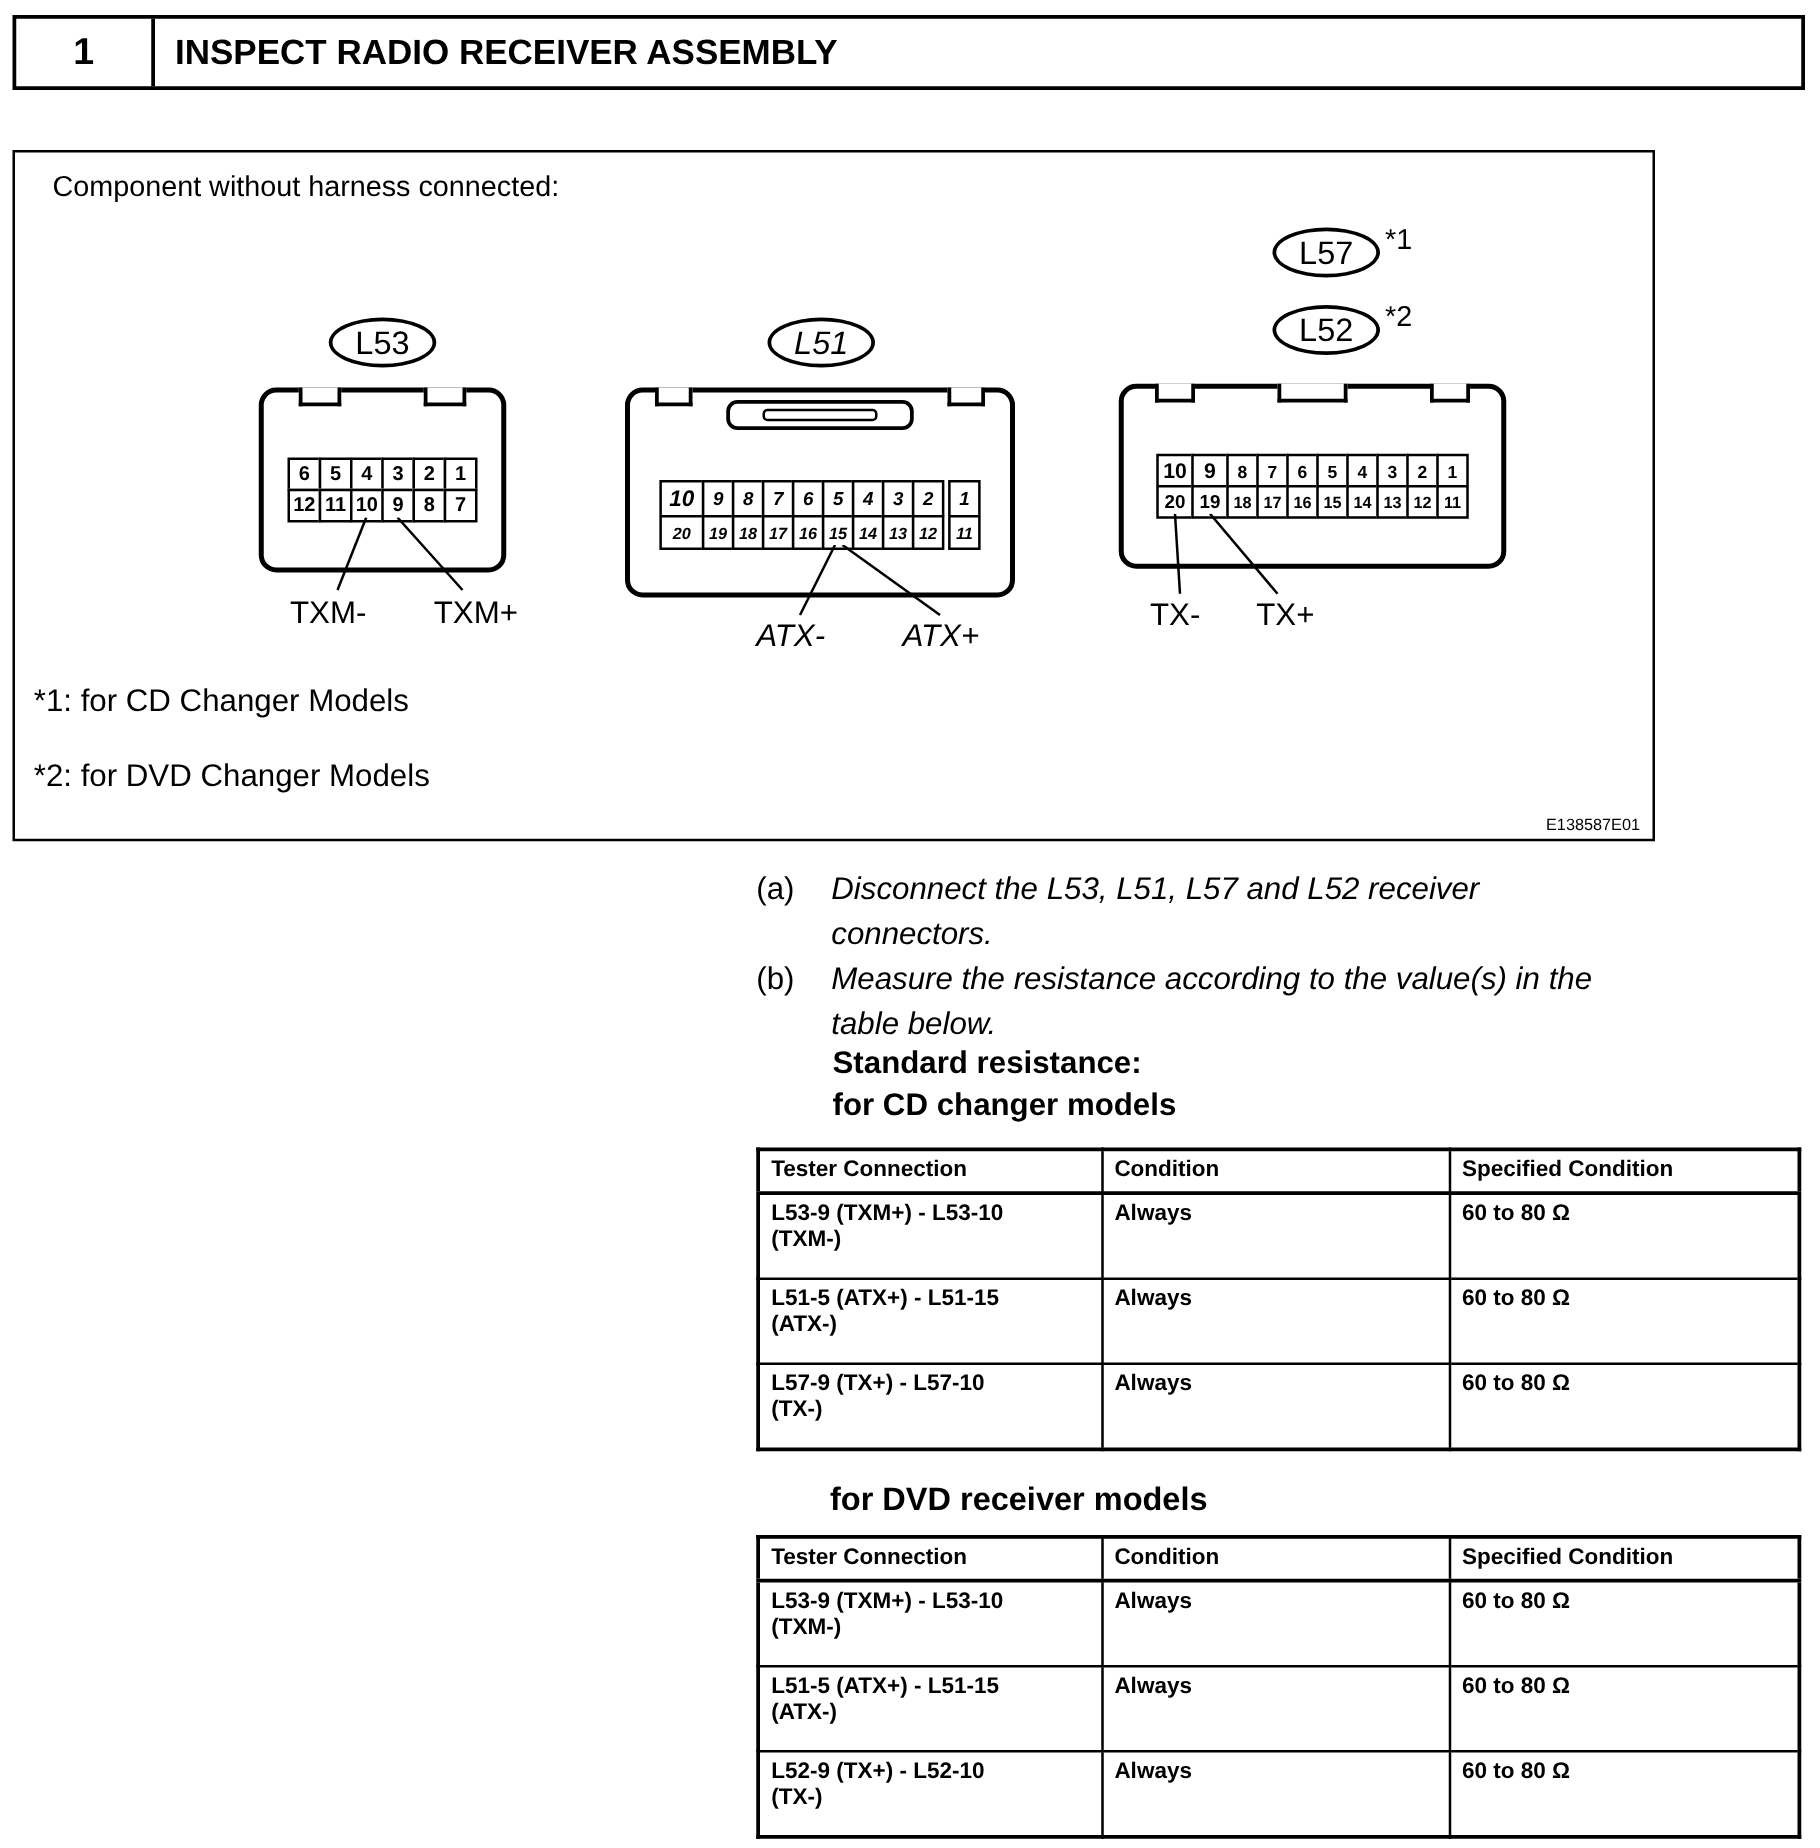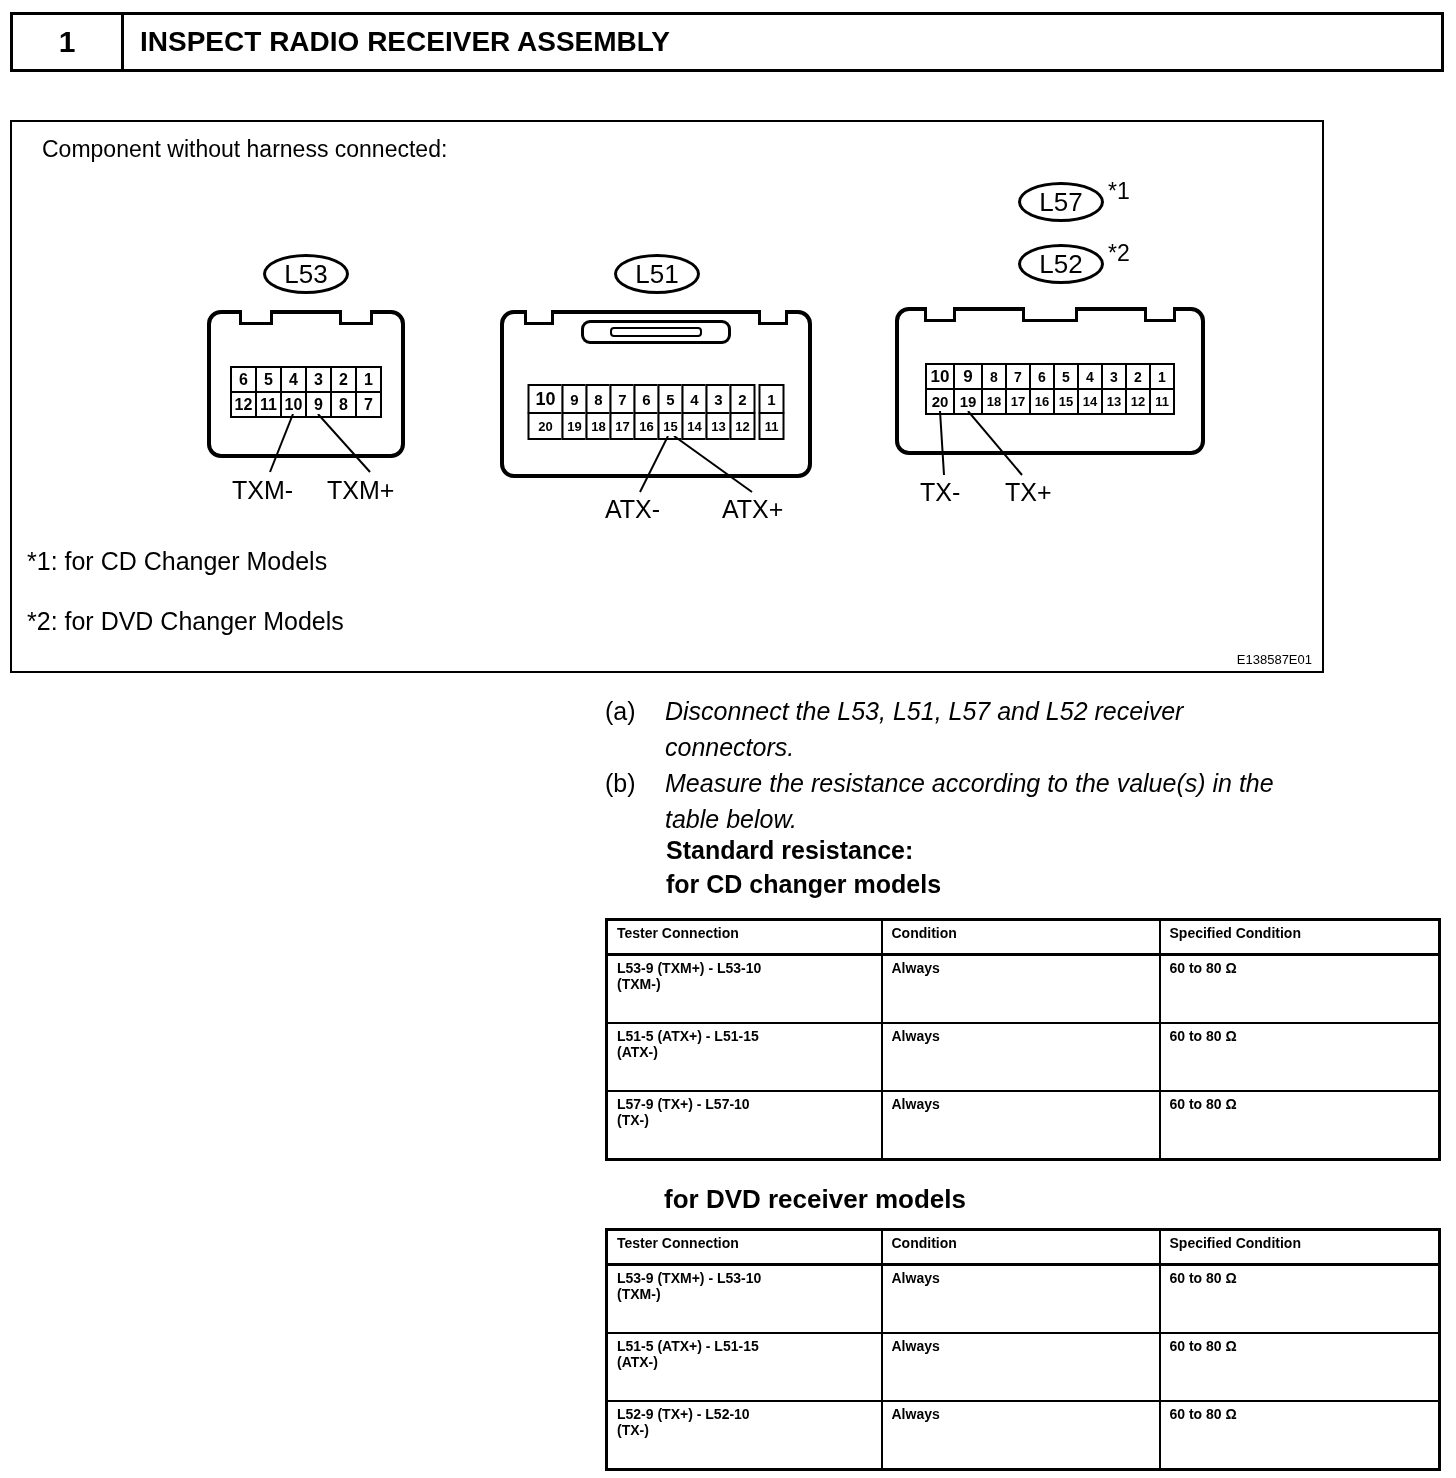--- a/index.html
+++ b/index.html
@@ -16,21 +16,21 @@
   
   .figure{position:absolute;left:10px;top:120px;width:1314px;height:553px;
           border:2px solid #000;box-sizing:border-box;}
   .caption{position:absolute;left:30px;top:12px;font-size:23px;line-height:31px;}
   .fig-note{position:absolute;left:15px;font-size:25px;}
   .fig-code{position:absolute;right:10px;bottom:4px;font-size:13px;}
 
   
   .conn{position:absolute;}
   .conn-l53{left:195px;top:130px;width:210px;height:262px;}
-  .conn-l51{left:488px;top:130px;width:320px;height:262px;}
+  .conn-l51{left:488px;top:130px;width:320px;height:262px;font-style:italic;}
   .conn-l52{left:878px;top:60px;width:340px;height:334px;}
 
   .oval{width:86px;height:40px;border:3px solid #000;border-radius:50%;
         display:flex;align-items:center;justify-content:center;font-size:26px;box-sizing:border-box;background:#fff;}
   .conn-l53 > .oval{position:absolute;left:56px;top:2px;}
   .conn-l51 > .oval{position:absolute;left:114px;top:2px;}
   .oval-wrap{position:absolute;display:flex;align-items:flex-start;}
   .oval-note{font-size:23px;margin-left:4px;margin-top:-4px;}
 
   .shell{position:absolute;border:4px solid #000;border-radius:14px;background:#fff;box-sizing:border-box;}
@@ -73,21 +73,21 @@
   .step{position:absolute;display:flex;font-size:25px;line-height:36px;}
   .step-marker{width:60px;flex:none;}
   .step-text{white-space:pre-line;font-style:italic;}
   .bold-line{position:absolute;font-size:25px;font-weight:bold;}
   .bold-line.lg{font-size:26px;}
 
   
   .spec-table{position:absolute;border-collapse:collapse;table-layout:fixed;
               border:3px solid #000;background:#fff;}
   .spec-table th,.spec-table td{border:2px solid #000;text-align:left;
-              padding:4px 9px;font-size:14px;vertical-align:top;box-sizing:content-box;}
+              padding:4px 9px;font-size:18px;vertical-align:top;box-sizing:content-box;}
   .spec-table th{font-weight:bold;height:24px;}
   .spec-table thead tr{border-bottom:3px solid #000;}
   .spec-table td{font-weight:bold;height:58px;white-space:pre-line;}
 </style>
 </head>
 <body>
 
 <div class="page">
 
   <div class="step-header">
@@ -122,21 +122,21 @@
               <span class="pin">8</span>
               <span class="pin">7</span>
             </div>
         </div>
       </div>
       <svg class="leads" style="left:0;top:162px;" width="210" height="62">
         <line x1="86" y1="0" x2="63" y2="58"></line>
         <line x1="111" y1="0" x2="163" y2="58"></line>
       </svg>
       <div class="sig" style="left:25px;top:224px;">TXM-</div>
-      <div class="sig" style="left:120px;top:224px;">TXM+</div>
+      <div class="sig" style="left:140px;top:224px;">TXM+</div>
     </div>
 
     <div class="conn conn-l51">
       <div class="oval">L51</div>
       <div class="shell">
         <div class="handle"></div>
         <div class="slot" style="left:20px;width:30px;"></div>
         <div class="slot" style="right:20px;width:30px;"></div>
         <div class="pins">
           <div class="pin-row">

